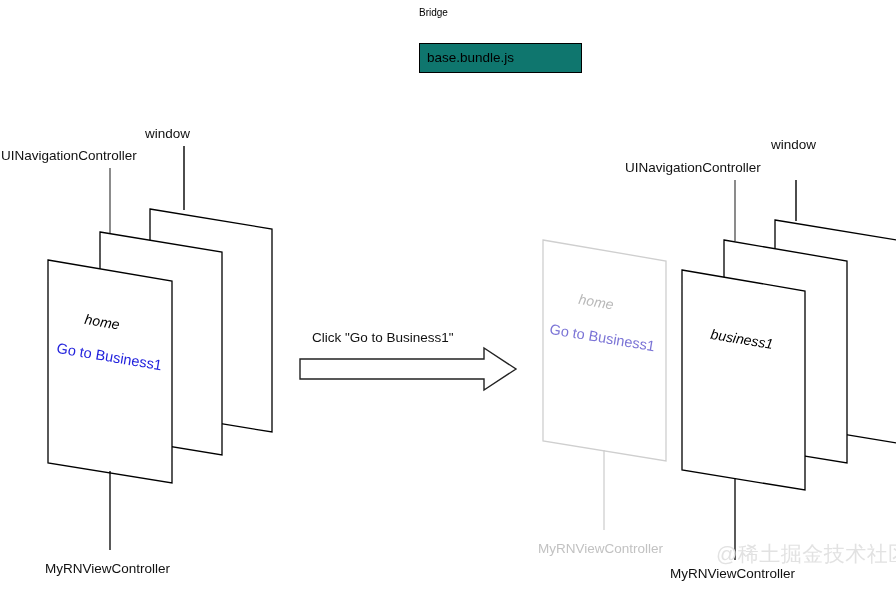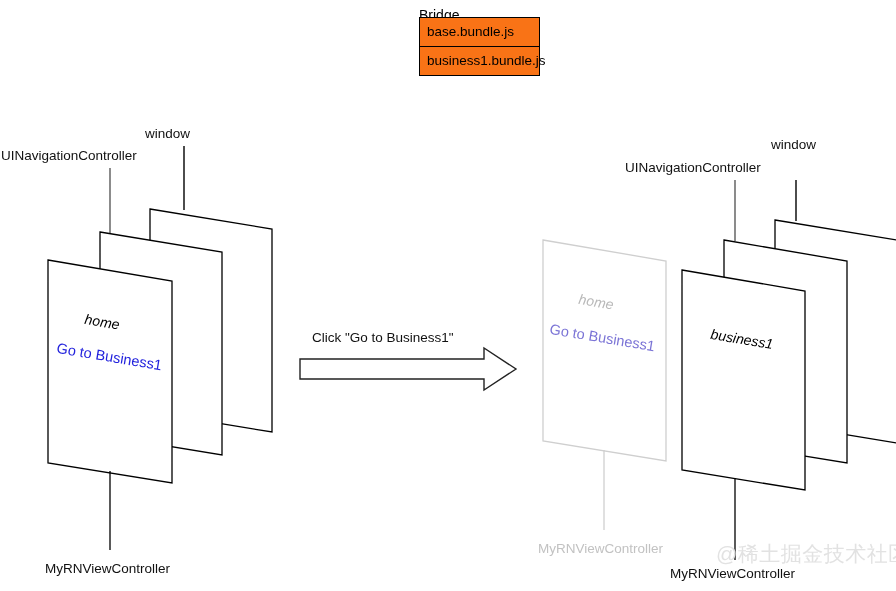--- a/index.html
+++ b/index.html
@@ -34,29 +34,29 @@
     line-height: 1;
     color: #111111;
   }
   .lbl.faded { color: #c2c2c2; }
 
   
   #bridge-title {
     position: absolute;
     left: 419px;
     top: 7px;
-    font-size: 14px;
+    font-size: 10px;
   }
   #bridge-box {
     position: absolute;
     left: 419px;
-    top: 17px;
-    width: 121px;
+    top: 43px;
+    width: 163px;
     border: 1px solid #000000;
-    background: #f97316;
+    background: #0f766e;
     box-sizing: border-box;
   }
   #bridge-box .grp {
     box-sizing: border-box;
   }
   #bridge-box .grp.sep { border-top: 1px solid #000000; }
   #bridge-box .row {
     font-size: 13.5px;
     padding: 7px 7px 7px 7px;
     line-height: 1.05;
@@ -94,23 +94,20 @@
 </style>
 </head>
 <body>
 
 <div id="stage">
 
   <div id="bridge-title">Bridge</div>
   <div id="bridge-box">
     <div class="grp">
       <div class="row">base.bundle.js</div>
-    </div>
-    <div class="grp sep">
-      <div class="row">business1.bundle.js</div>
     </div>
   </div>
 
   <svg class="layer" viewBox="0 0 896 591">
 
     <line x1="184" y1="146" x2="184" y2="210" stroke="#000000" stroke-width="1.4"></line>
 
     <line x1="110" y1="168" x2="110" y2="233" stroke="#7f7f7f" stroke-width="1.8"></line>
 
     <polygon points="150,209 272,229 272,432 150,412" fill="#ffffff" stroke="#000000" stroke-width="1.3"></polygon>

